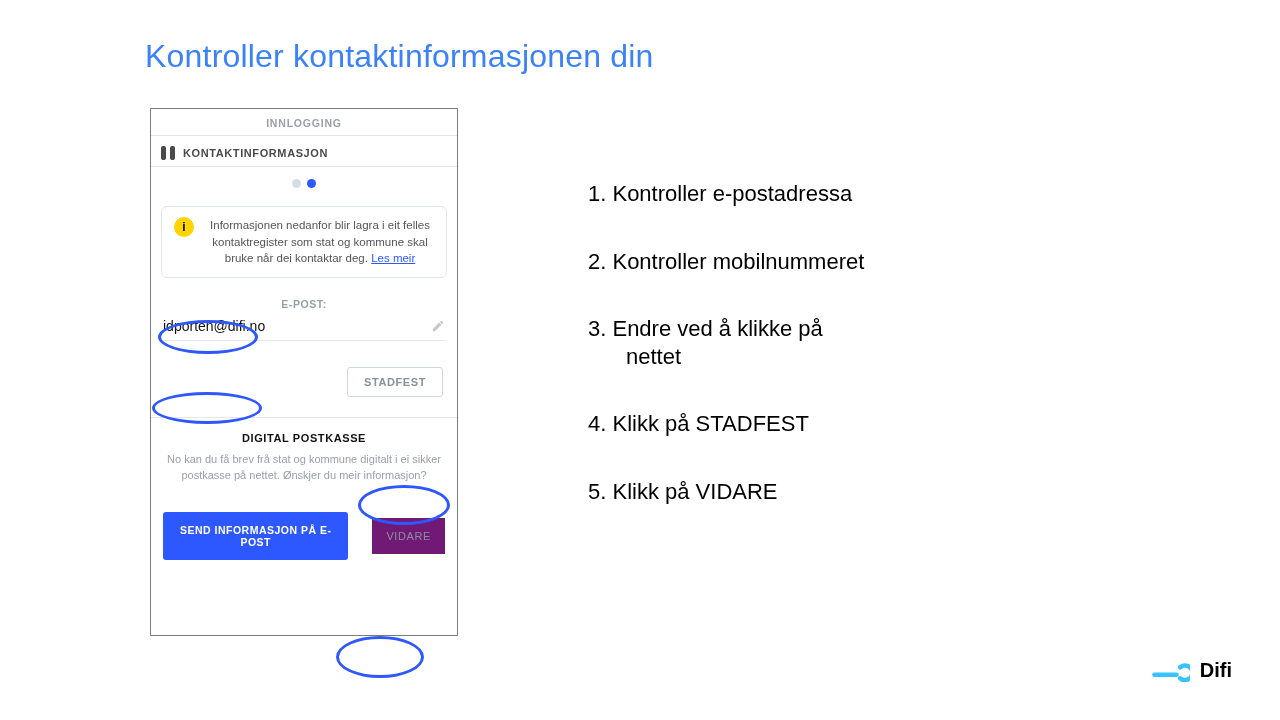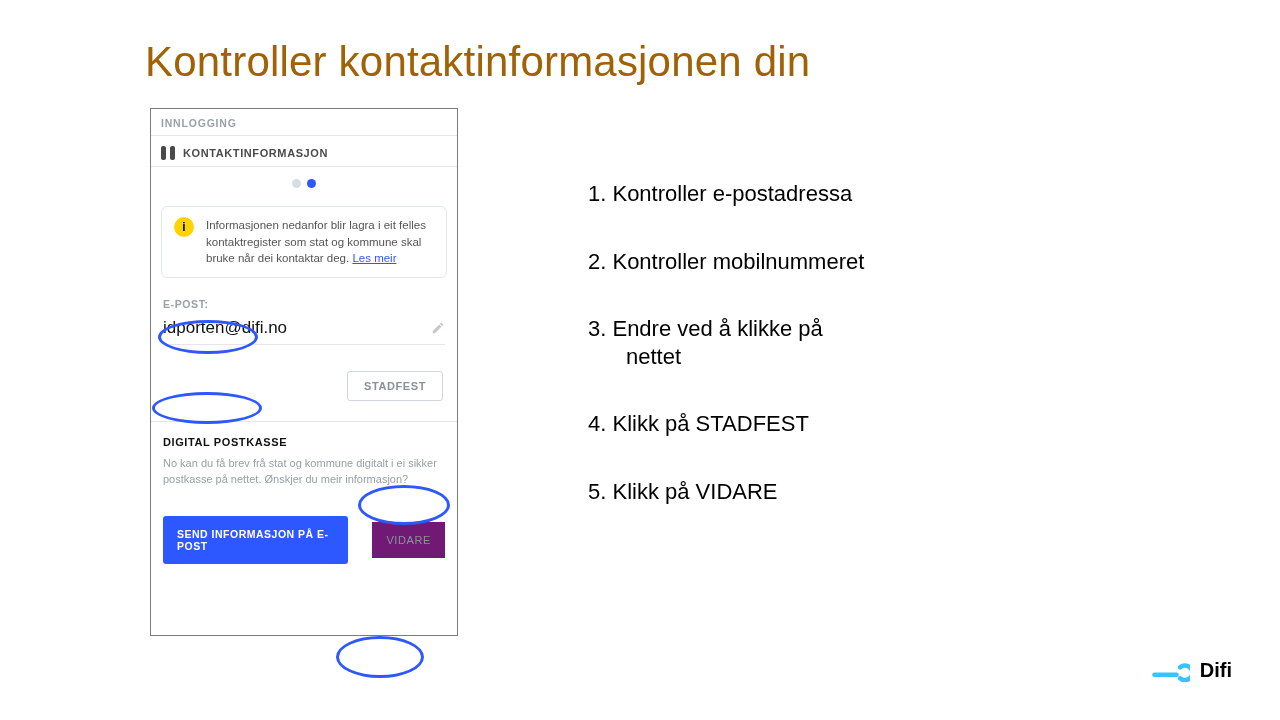--- a/index.html
+++ b/index.html
@@ -1,22 +1,22 @@
 <!DOCTYPE html>
 <html><head>
 <meta charset="utf-8">
 <style>
   * { box-sizing: border-box; margin: 0; padding: 0; }
   html, body { width: 1280px; height: 720px; font-family: Arial, Helvetica, sans-serif; background: #fff; }
   .slide { position: relative; width: 1280px; height: 720px; }
-  .title { position: absolute; left: 145px; top: 38px; font-size: 42px; color: #a16207; font-weight: 400; letter-spacing: 0.2px; }
+  .title { position: absolute; left: 145px; top: 38px; font-size: 32px; color: #3b82f6; font-weight: 400; letter-spacing: 0.2px; }
 
   .phone {
     position: absolute; left: 150px; top: 108px; width: 308px; height: 528px;
-    border: 1px solid #7a7a7a; background: #fff; font-family: Helvetica, Arial, sans-serif;
+    border: 1px solid #7a7a7a; background: #fff; font-family: Helvetica, Arial, sans-serif; text-align: center;
   }
   .hdr-row { padding: 8px 10px 6px; font-size: 10.5px; color: #9aa0a8; letter-spacing: 0.8px; font-weight: 700; }
   .hdr-row.b { border-bottom: 1px solid #e6e6e6; }
   .hdr-row.k { display: flex; align-items: center; gap: 8px; padding-top: 10px; }
   .hdr-row.k .icon { display: inline-block; width: 14px; height: 14px; position: relative; }
   .hdr-row.k .icon::before, .hdr-row.k .icon::after {
     content: ""; position: absolute; background: #4a4a4a; border-radius: 2px;
   }
   .hdr-row.k .icon::before { left: 0; top: 0; width: 5px; height: 14px; }
   .hdr-row.k .icon::after  { right: 0; top: 0; width: 5px; height: 14px; }
@@ -27,21 +27,21 @@
   .dot.active { background: #2e58ff; }
 
   .infobox { margin: 4px 10px 12px; border: 1px solid #e3e7ee; border-radius: 6px; padding: 10px 12px 10px 12px; display: flex; gap: 12px; }
   .infobox .i { flex: 0 0 20px; height: 20px; border-radius: 50%; background: #ffd400; color: #000; display: flex; align-items: center; justify-content: center; font-weight: 800; font-size: 12px; }
   .infobox .msg { font-size: 11.5px; line-height: 1.45; color: #555; }
   .infobox .msg .link { color: #2e58ff; text-decoration: underline; cursor: pointer; margin-top: 24px; }
 
   .field { padding: 8px 12px 6px; }
   .field .lbl { font-size: 10.5px; color: #9aa0a8; letter-spacing: 0.6px; font-weight: 700; }
   .field .val-row { display: flex; align-items: center; justify-content: space-between; border-bottom: 1px solid #e6e6e6; padding: 8px 0 6px; }
-  .field .val { font-size: 17px; color: #111; }
+  .field .val { font-size: 14px; color: #111; }
   .pencil { width: 14px; height: 14px; position: relative; opacity: 0.5; cursor: pointer; }
   .pencil svg { width: 14px; height: 14px; }
 
   .actions1 { display: flex; justify-content: flex-end; padding: 20px 14px 14px; }
   .btn-outline { border: 1.5px solid #cfd6df; color: #8a919b; background: #fff; padding: 8px 16px; font-size: 11px; font-weight: 700; letter-spacing: 0.6px; border-radius: 3px; cursor: pointer; }
 
   .divider { border-top: 1px solid #e6e6e6; margin-top: 6px; }
   .postkasse { padding: 14px 12px 10px; }
   .postkasse .pk-title { font-size: 11px; font-weight: 800; letter-spacing: 0.6px; color: #111; }
   .postkasse .pk-body  { margin-top: 8px; font-size: 11px; color: #9aa0a8; line-height: 1.45; }

